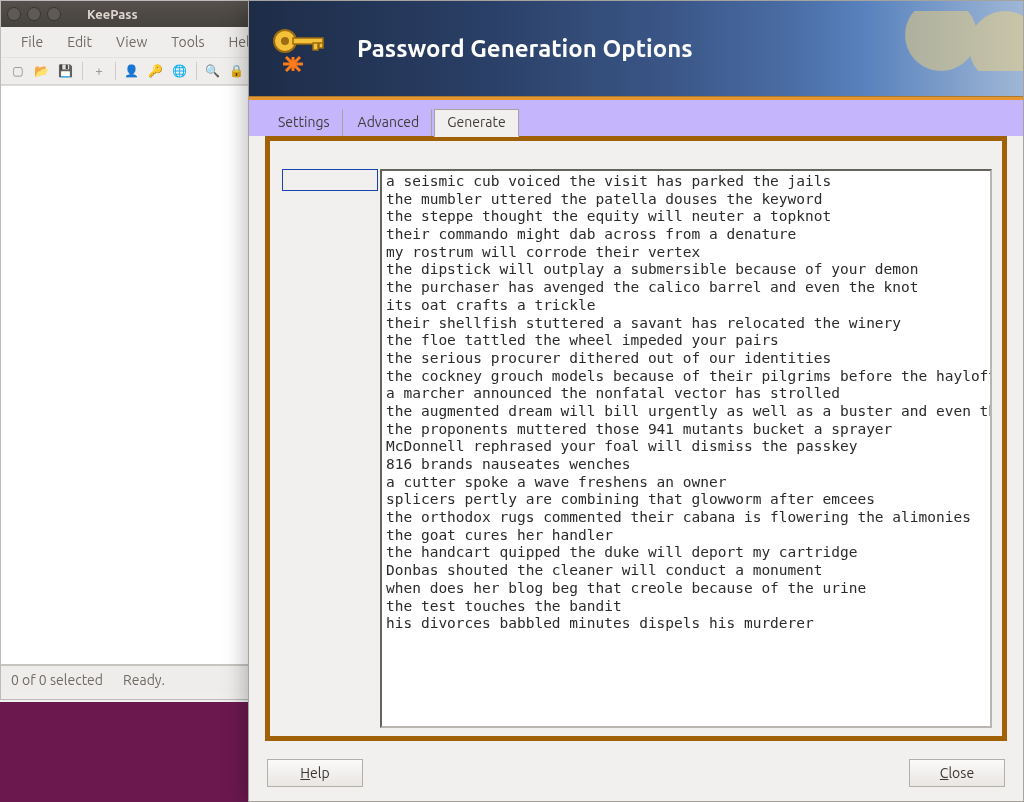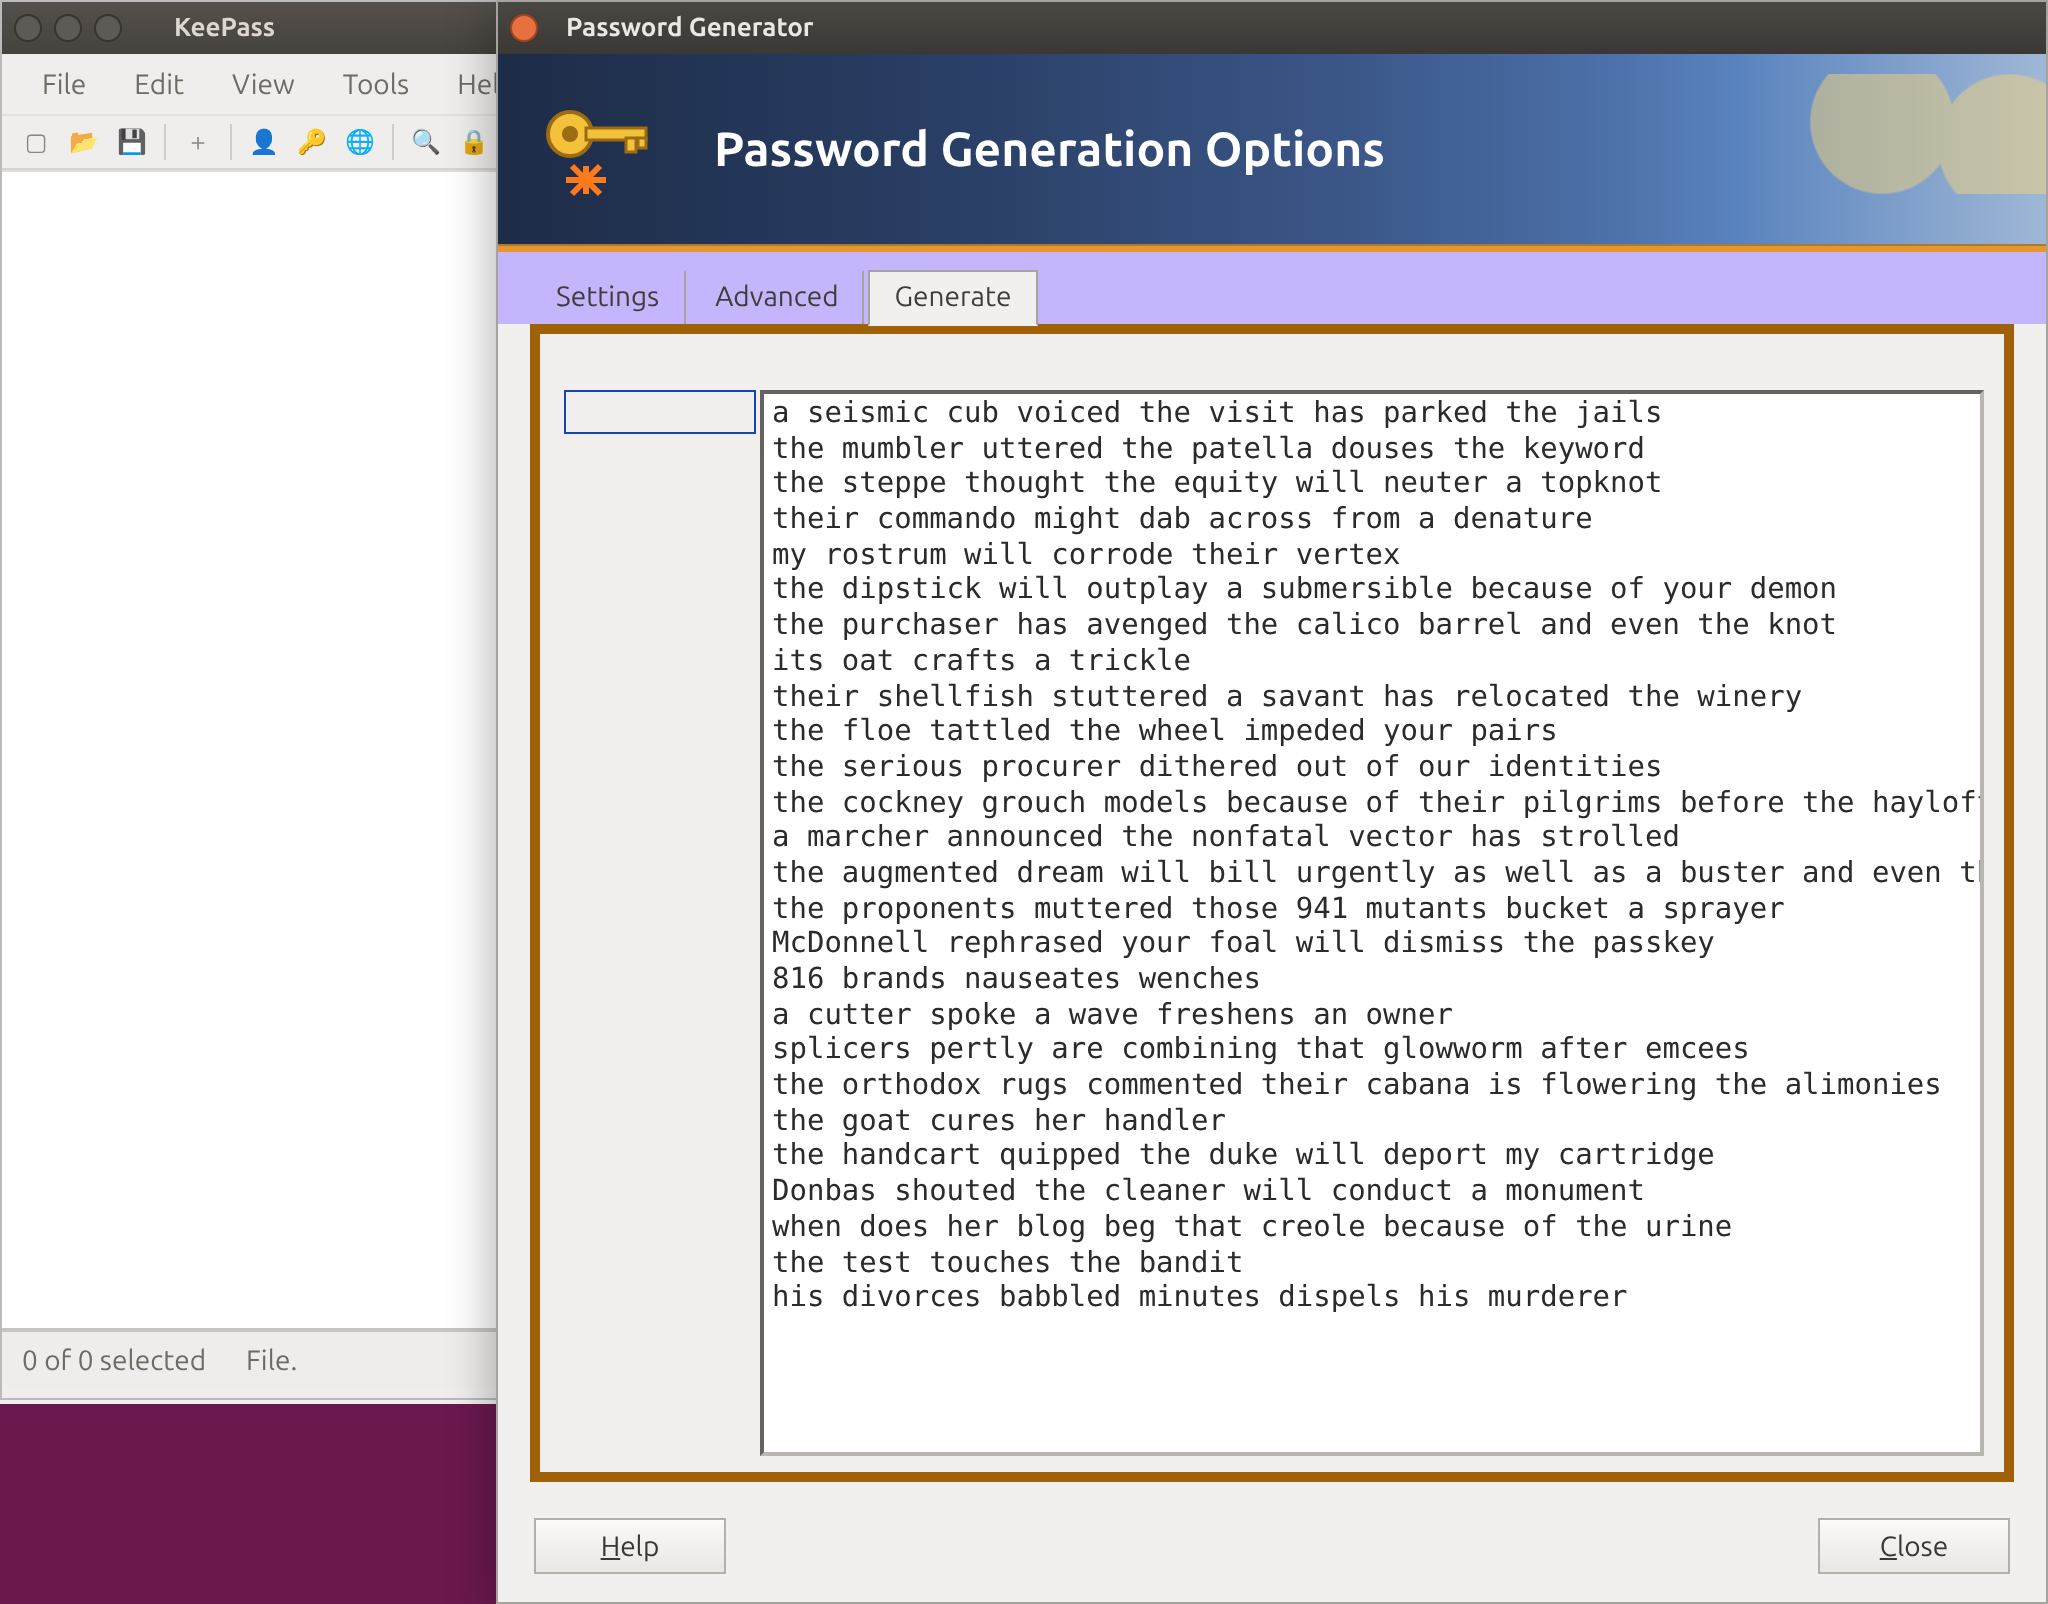--- a/index.html
+++ b/index.html
@@ -233,31 +233,27 @@
     <div class="tb-btn">👤</div>
     <div class="tb-btn">🔑</div>
     <div class="tb-btn">🌐</div>
     <div class="tb-sep"></div>
     <div class="tb-btn">🔍</div>
     <div class="tb-btn">🔒</div>
   </div>
   <div class="workarea"></div>
   <div class="statusbar">
     <span>0 of 0 selected</span>
-    <span>File.</span>
+    <span>Ready.</span>
   </div>
 </div>
 
 <div class="desktop-strip"></div>
 
 <div class="dialog">
-  <div class="dialog-titlebar">
-    <div class="dlg-btn"></div>
-    <div class="dialog-title">Password Generator</div>
-  </div>
 
   <div class="header-banner">
     <div class="key-icon">
       <svg viewBox="0 0 60 60">
         <circle cx="18" cy="22" r="11" fill="#f4c23a" stroke="#9c6b12" stroke-width="2"></circle>
         <circle cx="18" cy="22" r="4" fill="#9c6b12"></circle>
         <rect x="26" y="19" width="30" height="6" fill="#f4c23a" stroke="#9c6b12" stroke-width="1.5"></rect>
         <rect x="46" y="24" width="5" height="7" fill="#f4c23a" stroke="#9c6b12" stroke-width="1.5"></rect>
         <rect x="52" y="24" width="4" height="5" fill="#f4c23a" stroke="#9c6b12" stroke-width="1.5"></rect>
         <g transform="translate(26,38)">

